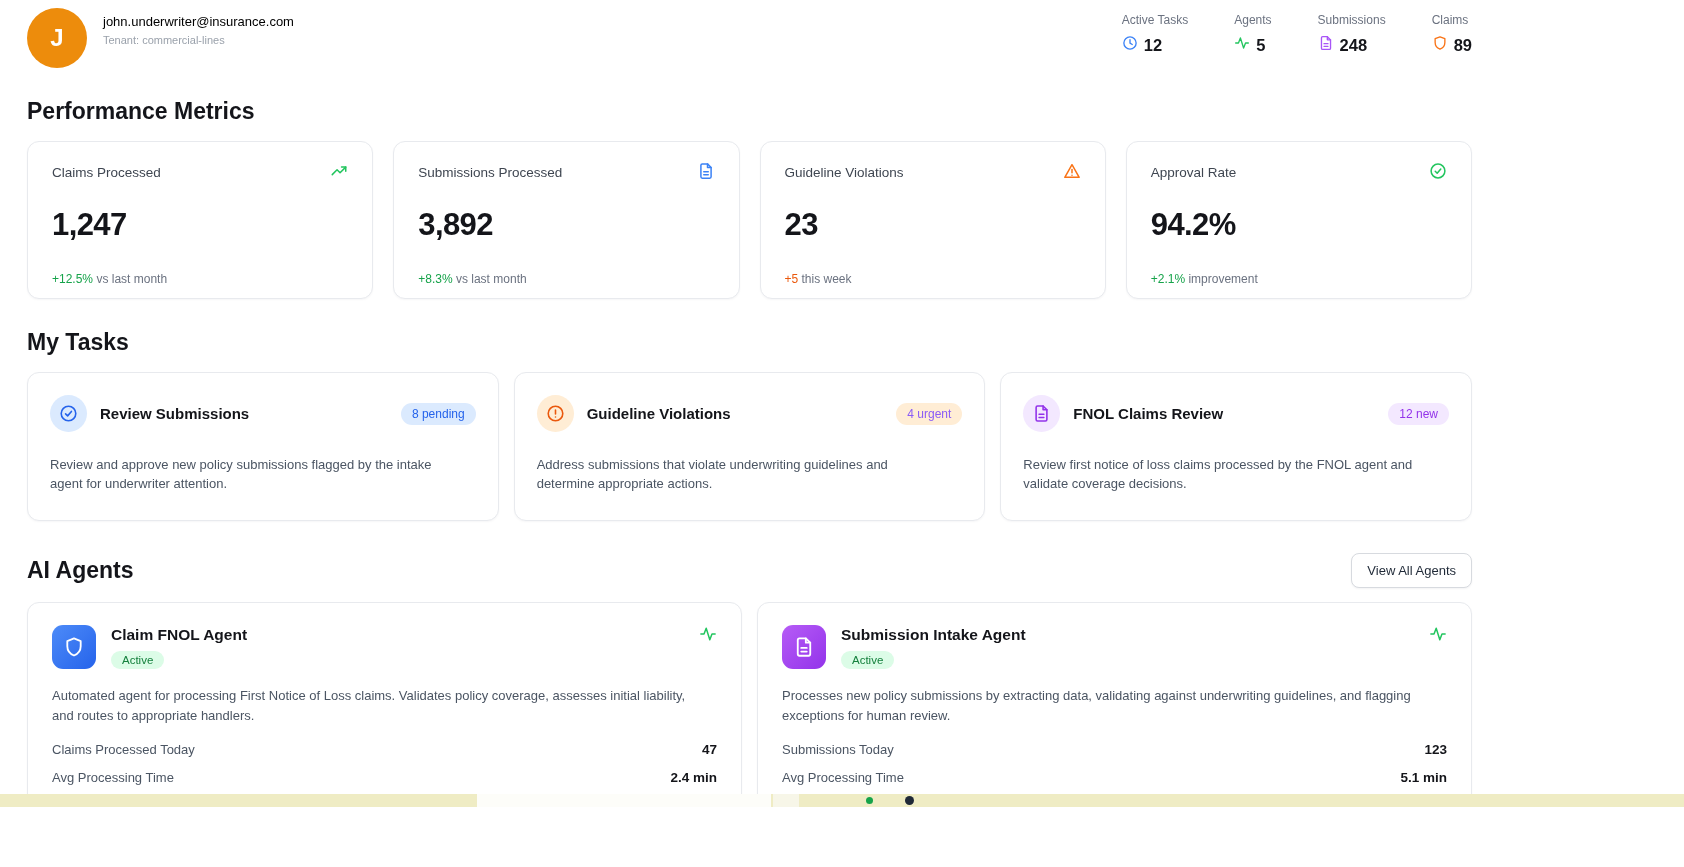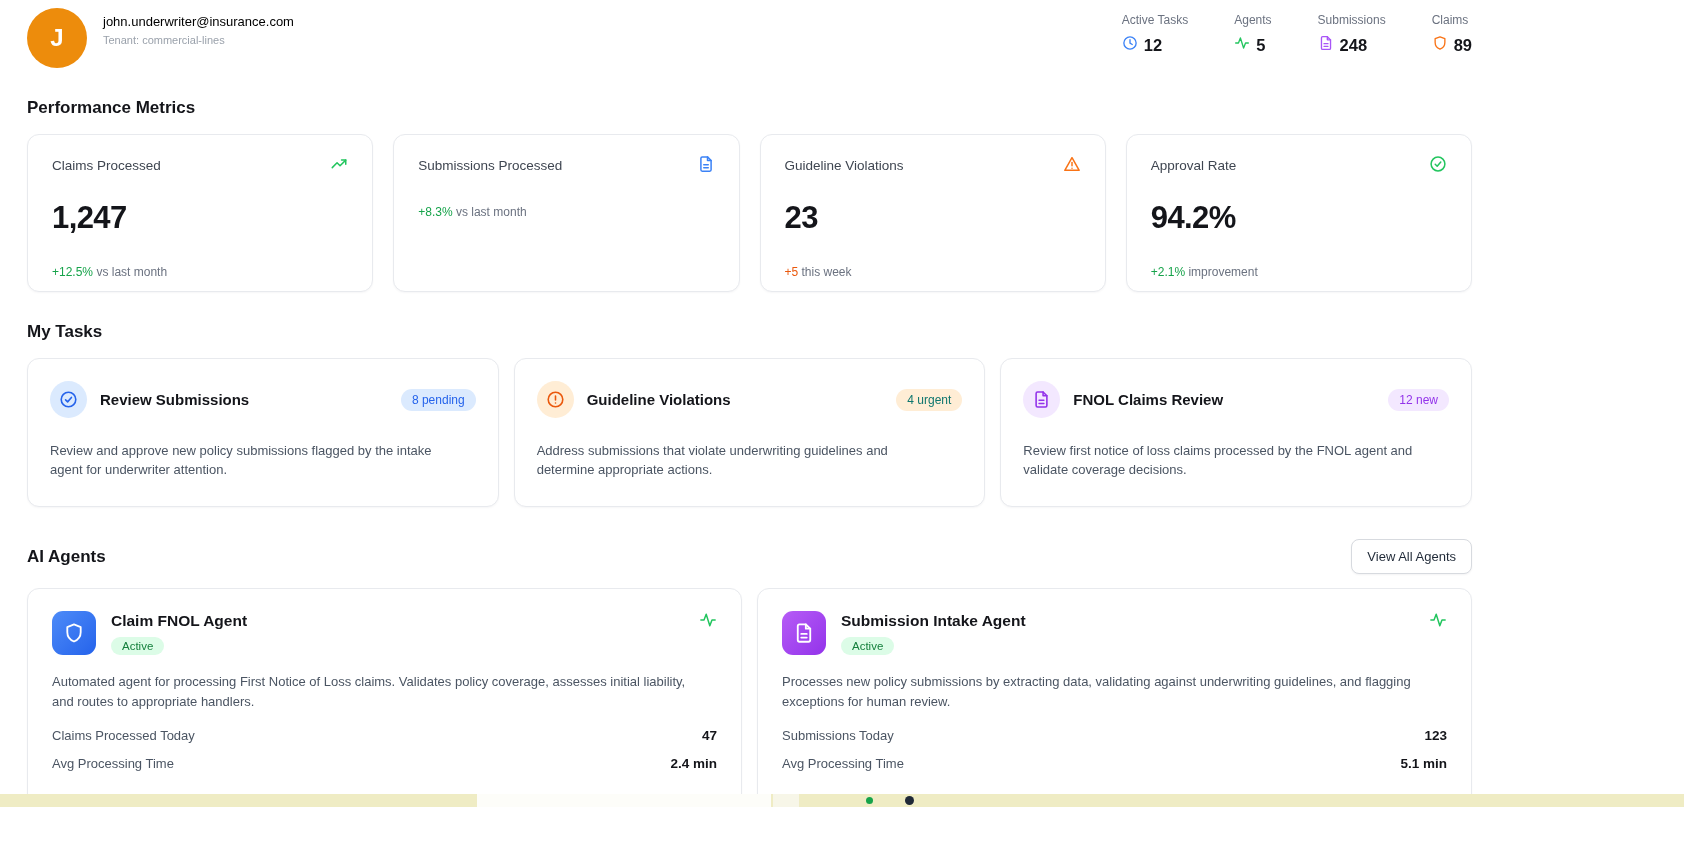--- a/index.html
+++ b/index.html
@@ -22,21 +22,21 @@
   .welcome-email { font-size:13px; color:#000000; margin-top:6px; }
   .welcome-tenant { font-size:11px; color:#9aa1ab; margin-top:5px; }
   .header-stats { display:flex; gap:46px; padding-top:5px; }
   .stat { display:flex; flex-direction:column; }
   .stat-label { font-size:12px; color:#6b7280; margin-bottom:8px; }
   .stat-value { display:flex; align-items:center; gap:6px; font-size:16.5px; font-weight:700; color:#14151a; }
   .ic-blue { color:#3b82f6; } .ic-green { color:#22c55e; }
   .ic-purple { color:#a855f7; } .ic-orange { color:#f97316; }
 
   
-  .section-title { font-size:17px; font-weight:700; color:#14151a; margin-top:30px; margin-bottom:16px; }
+  .section-title { font-size:23px; font-weight:700; color:#14151a; margin-top:30px; margin-bottom:16px; }
 
   .card {
     background:#fff; border:1px solid #e8eaee; border-radius:12px;
     box-shadow:0 1px 2px rgba(16,24,40,.04);
   }
 
   
   .metrics-grid { display:grid; grid-template-columns:repeat(4,1fr); gap:20px; }
   .metric-card { padding:20px 24px 12px; min-height:155px; }
   .metric-head { display:flex; justify-content:space-between; align-items:center; font-size:13.5px; color:#3f4651; }
@@ -48,21 +48,21 @@
   .tasks-grid { display:grid; grid-template-columns:repeat(3,1fr); gap:15px; }
   .task-card { padding:22px; min-height:149px; cursor:pointer; }
   .task-head { display:flex; align-items:center; }
   .task-icon { width:37px; height:37px; border-radius:50%; display:flex; align-items:center; justify-content:center; margin-right:13px; flex:0 0 auto; }
   .task-icon.blue   { background:#dbeafe; color:#2563eb; }
   .task-icon.orange { background:#ffedd5; color:#ea580c; }
   .task-icon.purple { background:#f3e8ff; color:#9333ea; }
   .task-title { font-size:15px; font-weight:700; color:#14151a; }
   .badge { margin-left:auto; font-size:12px; padding:4px 11px; border-radius:12px; white-space:nowrap; }
   .badge-blue   { background:#dbeafe; color:#2563eb; }
-  .badge-orange { background:#ffedd5; color:#0f766e; }
+  .badge-orange { background:#ffedd5; color:#8b5cf6; }
   .badge-purple { background:#f3e8ff; color:#9333ea; }
   .task-desc { margin-top:24px; font-size:13px; color:#4b5563; line-height:1.45; padding-right:28px; }
 
   
   .agents-head { display:flex; justify-content:space-between; align-items:center; margin-top:32px; margin-bottom:14px; }
   .agents-head .section-title { margin:0; }
   .view-all-btn {
     font-family:inherit; font-size:13px; color:#1f2937; background:#fff;
     border:1px solid #d7dadf; border-radius:8px; padding:9px 15px;
     box-shadow:0 1px 2px rgba(16,24,40,.05); cursor:pointer;
@@ -168,20 +168,21 @@
     <div class="card metric-card">
       <div class="metric-head">
         <span>Submissions Processed</span>
         <span class="ic-blue"><svg viewBox="0 0 24 24" width="18" height="18" fill="none" stroke="currentColor" stroke-width="2" stroke-linecap="round" stroke-linejoin="round">
               <path d="M14 2.5H7A1.8 1.8 0 0 0 5.2 4.3v15.4A1.8 1.8 0 0 0 7 21.5h10a1.8 1.8 0 0 0 1.8-1.8V7.3z"></path>
               <path d="M14 2.5V7.3h4.8"></path>
               <path d="M9 13h6"></path>
               <path d="M9 17h6"></path>
             </svg></span>
       </div>
+      <div class="metric-value">3,892</div>
       <div class="metric-sub"><span class="delta-green">+8.3%</span><span> vs last month</span></div>
     </div>
 
     <div class="card metric-card">
       <div class="metric-head">
         <span>Guideline Violations</span>
         <span class="ic-orange"><svg viewBox="0 0 24 24" width="18" height="18" fill="none" stroke="currentColor" stroke-width="2" stroke-linecap="round" stroke-linejoin="round">
               <path d="M12 3.6L2.4 20.4h19.2z"></path>
               <path d="M12 10v4.4"></path>
               <path d="M12 17.6h.01"></path>

